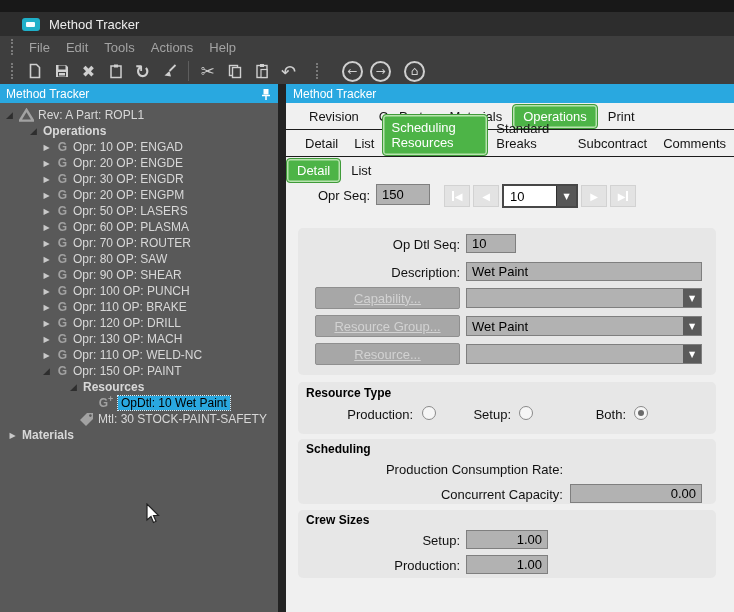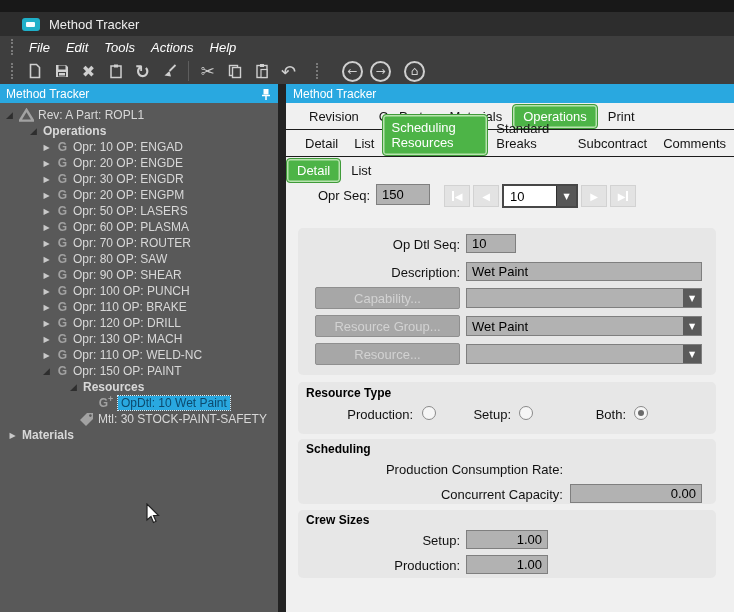--- a/index.html
+++ b/index.html
@@ -17,21 +17,21 @@
   .titlebar { position:absolute; left:0; top:12px; width:734px; height:24px; background:#2d2d2d;
               display:flex; align-items:center; padding-left:22px; gap:9px; }
   .app-icon { width:18px; height:13px; background:#1fb0c9; border-radius:3px; position:relative; }
   .app-icon::after { content:""; position:absolute; left:4px; top:4px; width:9px; height:5px;
                      background:#f4fdff; border-radius:1px; }
   .win-title { color:#ededed; font-size:13px; }
 
   .menubar { position:absolute; left:0; top:36px; width:734px; height:22px; background:#3e3e3e;
              display:flex; align-items:center; padding-left:6px; }
   .grip { width:5px; height:16px; border-left:2px dotted #7a7a7a; margin:0 5px; }
-  .menu-item { color:#ffffff; font-size:13px; padding:2px 8px; cursor:default;font-style:italic; }
+  .menu-item { color:#a3a3a3; font-size:13px; padding:2px 8px; cursor:default; }
 
   .toolbar { position:absolute; left:0; top:58px; width:734px; height:26px; background:#3e3e3e;
              display:flex; align-items:center; padding-left:6px; }
   .tbtn { width:27px; height:24px; display:flex; align-items:center; justify-content:center;
           color:#cfcfcf; font-size:16px; }
   .tbtn svg { display:block; }
   .tsep { width:1px; height:20px; background:#5e5e5e; margin:0 5px; }
   .circlebtn { width:21px; height:21px; border:2px solid #cfcfcf; border-radius:50%; color:#cfcfcf;
                display:flex; align-items:center; justify-content:center; font-size:12px;
                margin-right:7px; line-height:1; }
@@ -43,21 +43,21 @@
   .panel-header .spacer { flex:1; }
   .tree { background:#595959; height:509px; padding-top:4px; color:#d8d8d8; font-size:12px;
           position:relative; }
   .trow { height:16px; display:flex; align-items:center; gap:4px; white-space:nowrap; }
   .trow.bold { font-weight:bold; }
   .exp { width:11px; text-align:center; flex:none; }
   .exp.open   { color:#2e2e2e; font-size:9px; }
   .exp.closed { color:#c9c9c9; font-size:8px; }
   .gicon { color:#a2a2a2; font-weight:bold; font-size:12px; width:13px; flex:none; text-align:center; }
   .gplus-mark { color:#a2a2a2; font-weight:bold; font-size:9px; margin-left:-6px; margin-top:-8px; width:6px; }
-  .tlabel.sel { background:#29a8e0; color:#0c4a6e; outline:1px dotted #d5effc; padding:0 3px; }
+  .tlabel.sel { background:#29a8e0; color:#000000; outline:1px dotted #d5effc; padding:0 3px; }
 
   
   .vdivider { position:absolute; left:278px; top:84px; width:8px; height:528px; background:#232323; }
 
   
   .rp { position:absolute; left:286px; top:84px; width:448px; height:528px; background:#f0f0f0; }
   .rp-header { height:19px; background:#29a8e0; color:#fff; font-size:12px;
                display:flex; align-items:center; padding:0 7px; }
   .tabrow { height:27px; display:flex; align-items:flex-end; border-bottom:1px solid #1c1c1c;
             font-size:13px; color:#141414; }
@@ -80,21 +80,21 @@
   .vbar { width:2px; height:10px; background:#fff; display:inline-block; }
   .combo10 { width:76px; height:24px; border:2px solid #474747; background:#fff; display:flex; }
   .combo10 .val { flex:1; font-size:13px; color:#000; display:flex; align-items:center; padding-left:6px; }
   .combo10 .dd { width:20px; background:#575757; color:#fff; font-size:8px; display:flex;
                  align-items:center; justify-content:center; border-left:1px solid #2e2e2e; }
 
   .group { position:absolute; left:12px; width:418px; background:#e7e7e7; border-radius:5px; }
   .gtitle { position:absolute; left:8px; font-size:12px; font-weight:bold; color:#000; }
 
   .formbtn { position:absolute; background:#a7a7a7; border:1px solid #8f8f8f; border-radius:2px;
-             color:#d2d2d2; font-size:13px; display:flex; align-items:center; justify-content:center; }
+             color:#d2d2d2; font-size:13px; display:flex; align-items:center; justify-content:center;text-decoration:underline; }
   .combo { position:absolute; background:#b2b2b2; border:1px solid #7f7f7f; display:flex; }
   .combo .cval { flex:1; font-size:13px; color:#000; display:flex; align-items:center; padding-left:5px; }
   .combo .dd { width:18px; background:#5a5a5a; color:#fff; font-size:8px; display:flex;
                align-items:center; justify-content:center; }
 
   .radio { position:absolute; width:14px; height:14px; border-radius:50%; background:#f6f6f6;
            border:1px solid #8a8a8a; }
   .radio.checked::after { content:""; position:absolute; left:3px; top:3px; width:6px; height:6px;
                           border-radius:50%; background:#6a6a6a; }
 

